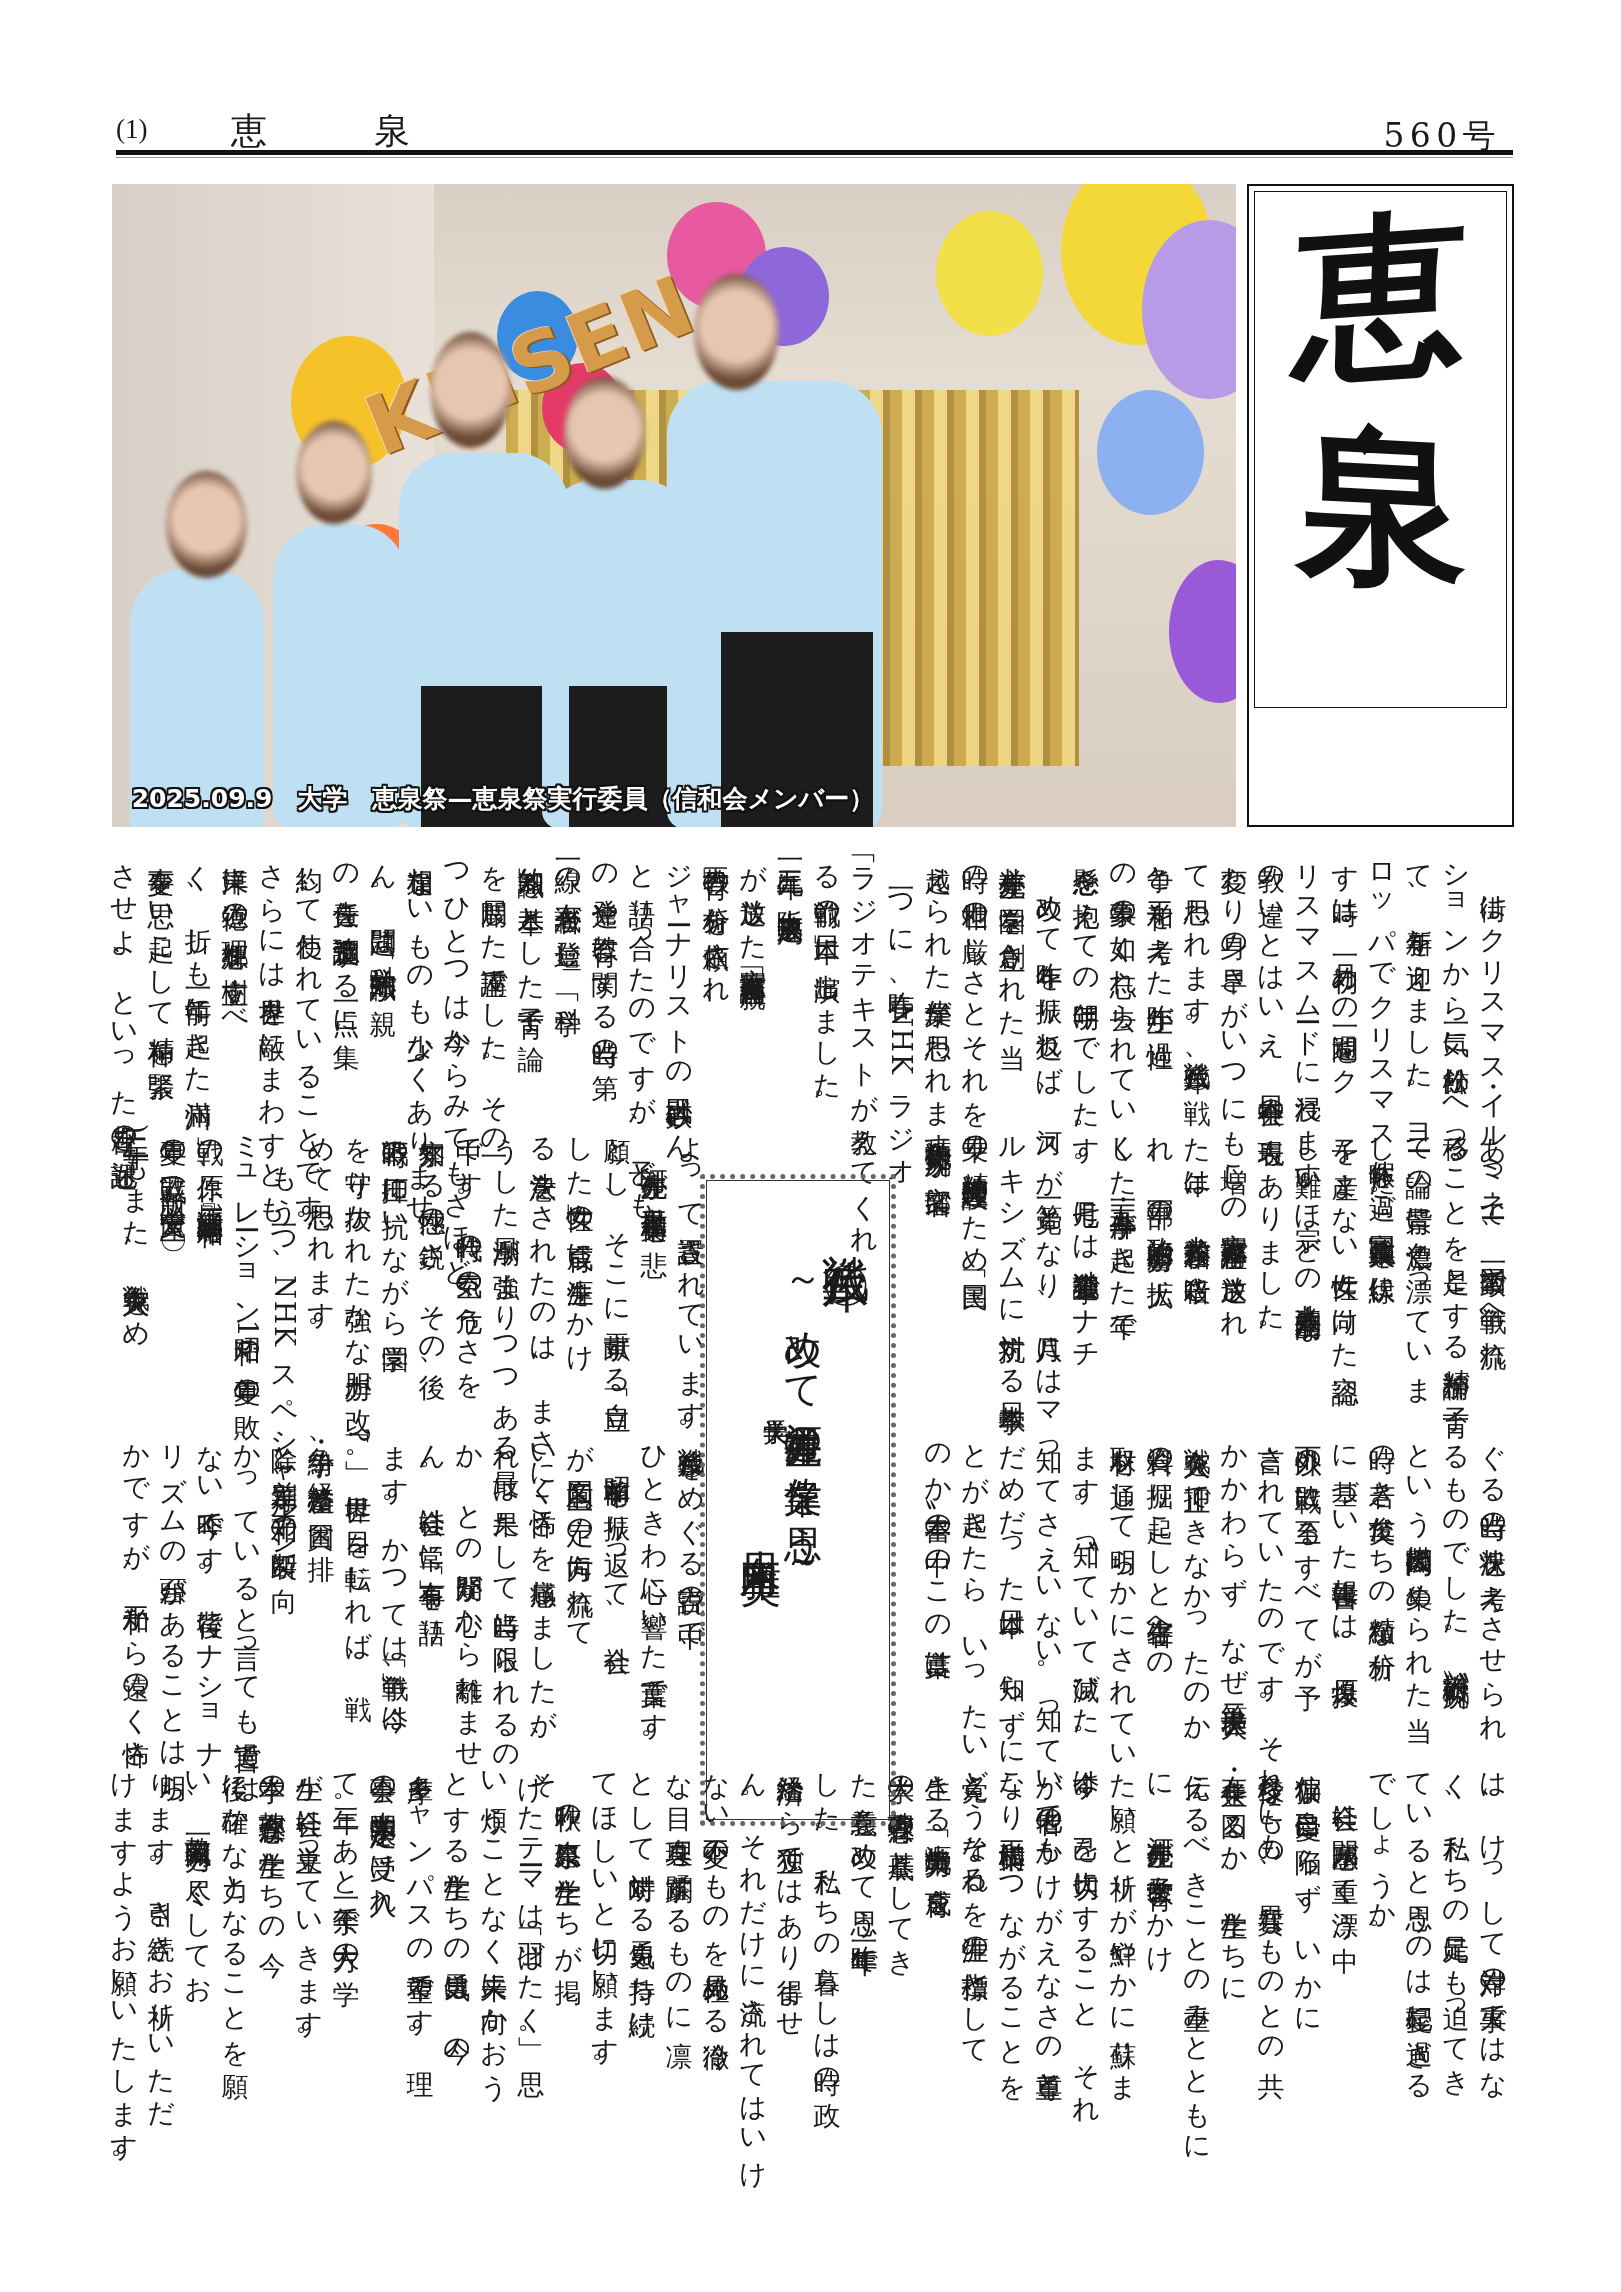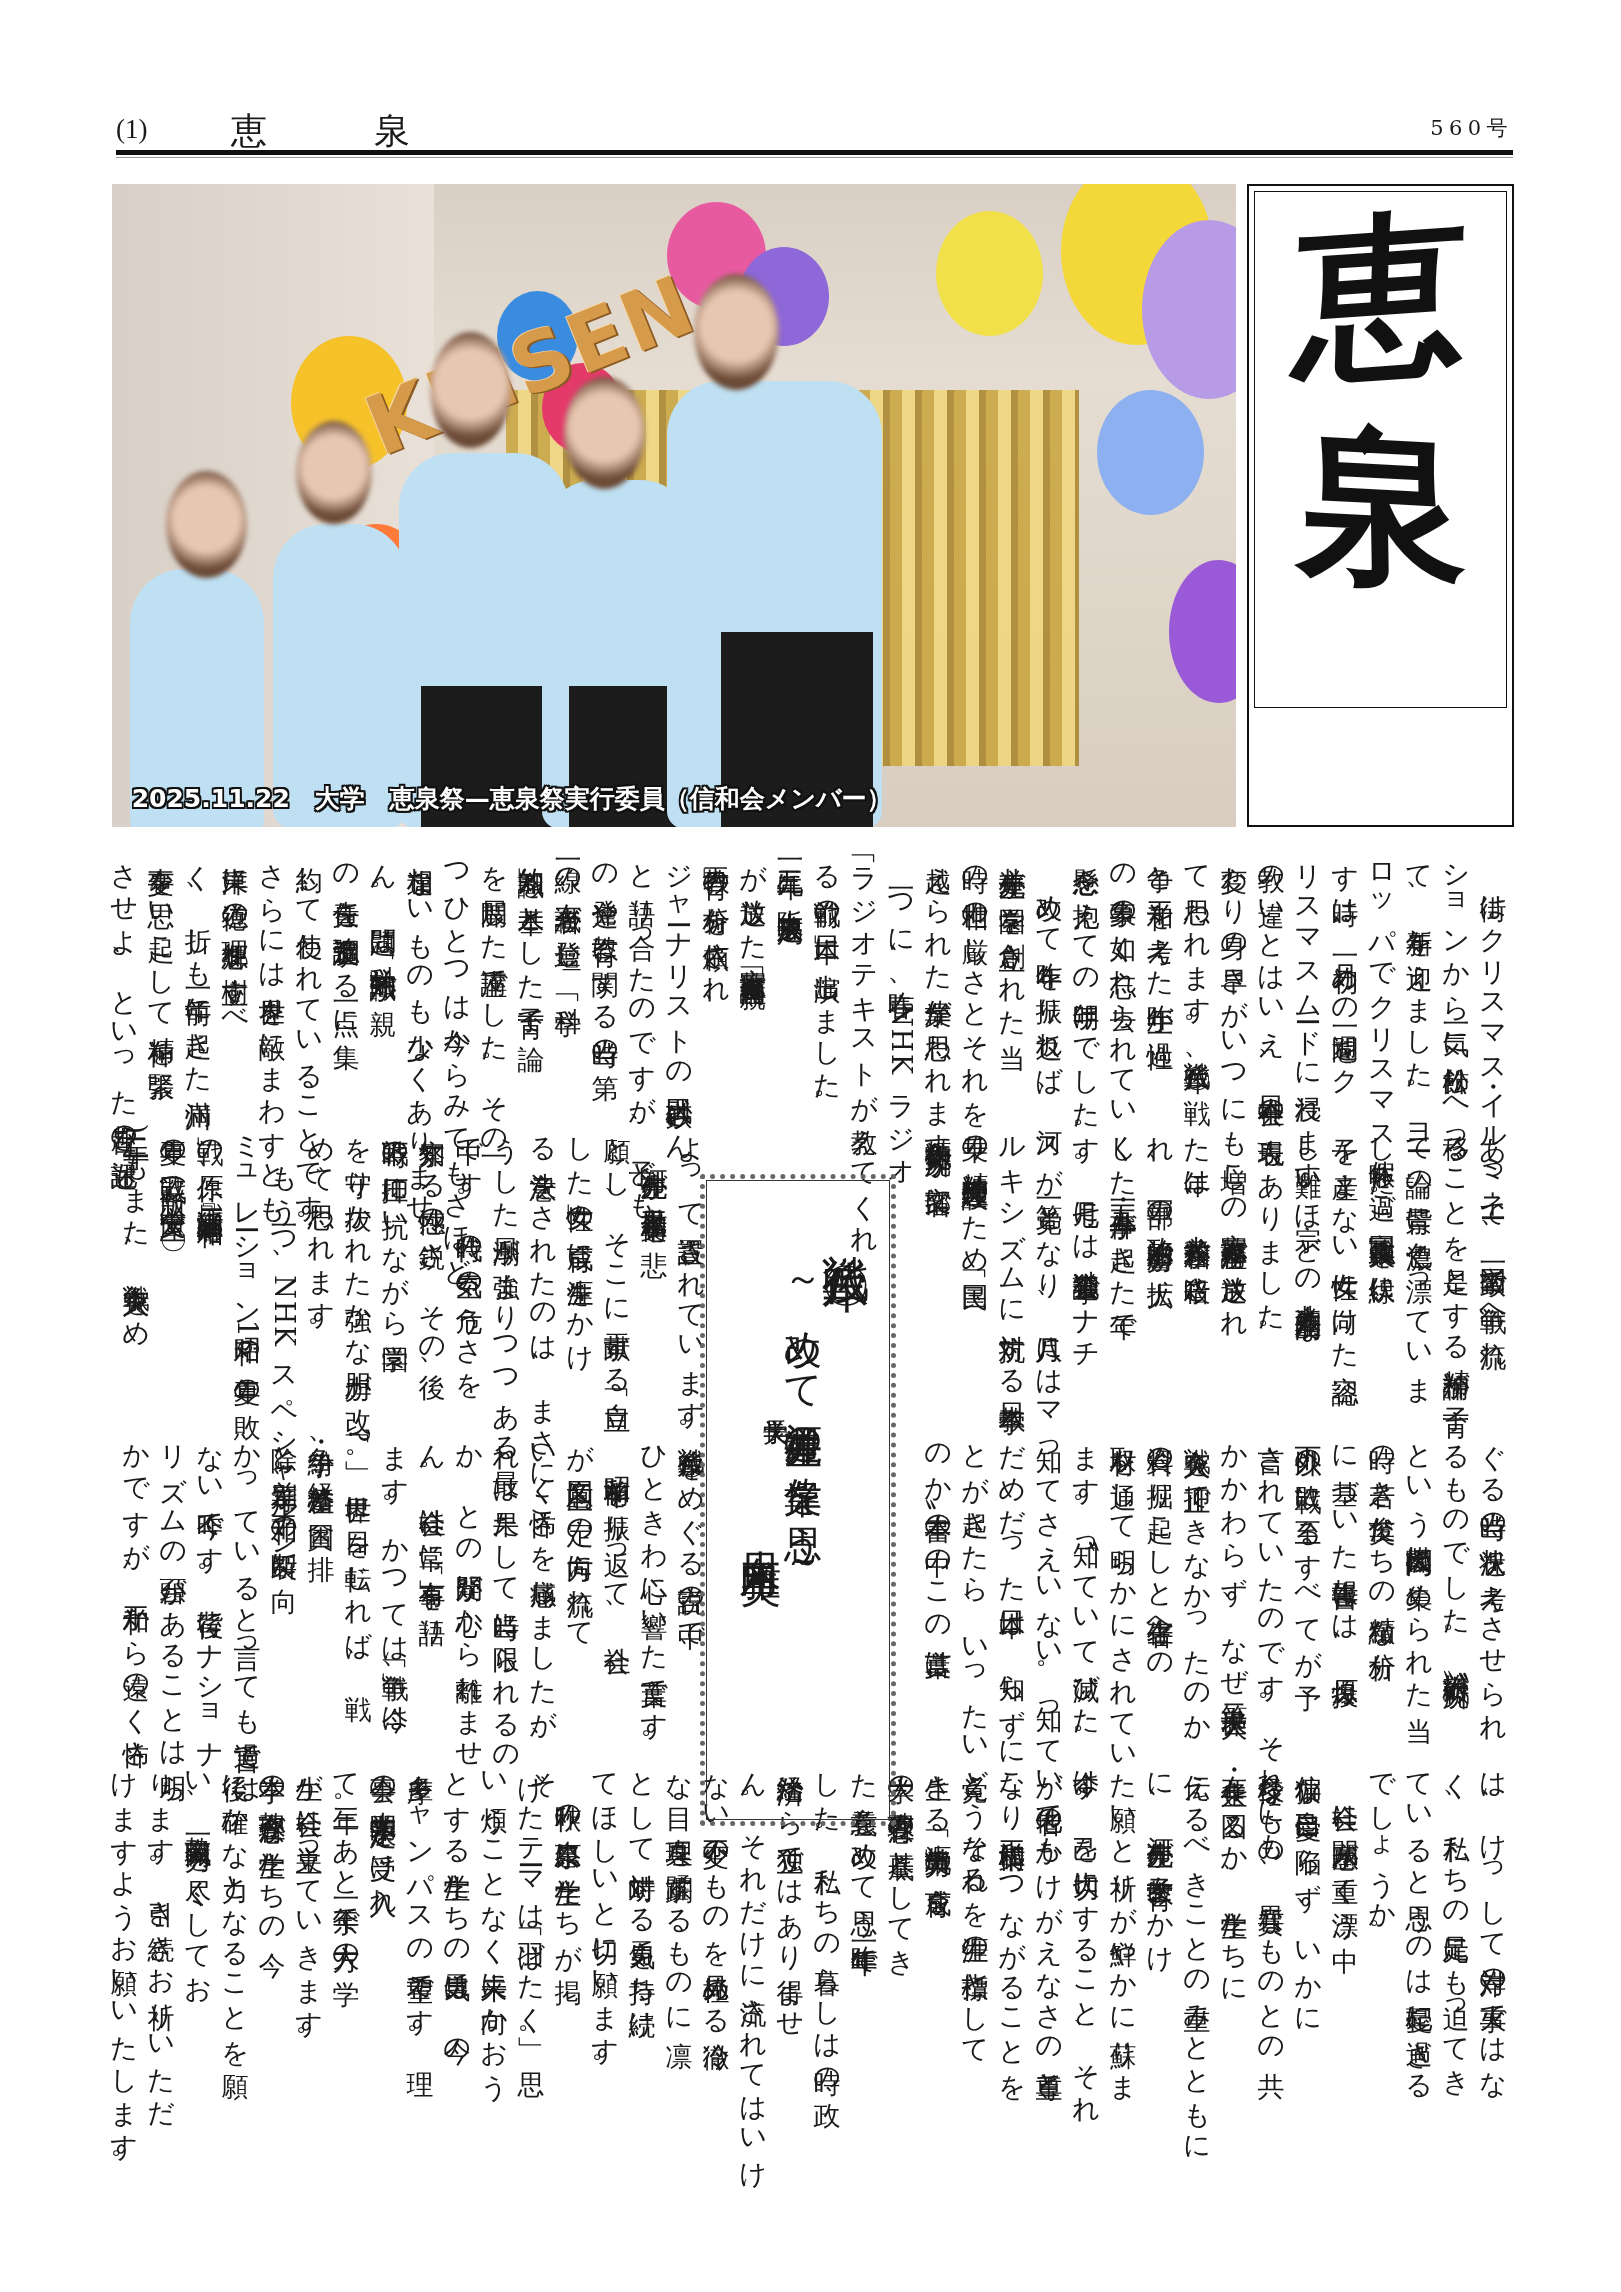--- a/index.html
+++ b/index.html
@@ -1,20 +1,20 @@
 <!DOCTYPE html>
 <html style="font-size:14.3px"><head>
 <meta charset="utf-8">
 <style>
   html,body{margin:0;padding:0;background:#fff;}
   body{width:1621px;height:2293px;position:relative;overflow:hidden;font-family:"DejaVu Serif","Liberation Serif",serif;color:#1a1a1a;}
   .header{position:absolute;left:116px;top:107px;width:1397px;height:43px;}
   .hdr-page{position:absolute;left:0;top:7.2px;font-size:27px;font-family:"Liberation Serif",serif;}
   .hdr-title{position:absolute;left:8px;right:0;top:0;text-align:left;font-size:36px;letter-spacing:107px;padding-left:107px;}
-  .hdr-issue{position:absolute;right:0;top:7.2px;font-size:21px;letter-spacing:5.4px;}
+  .hdr-issue{position:absolute;right:12px;top:7.2px;font-size:33px;letter-spacing:5.4px;}
   .rule{position:absolute;left:116px;top:150px;width:1397px;height:4.5px;background:#111;}
   .rule2{position:absolute;left:116px;top:157px;width:1397px;height:0.9px;background:#999;}
 
   .photo{position:absolute;left:112px;top:184px;width:1124px;height:643px;overflow:hidden;
     background:linear-gradient(180deg,#d9cfc4 0%,#e6ddd2 30%,#d8cdc0 100%);}
   .photo .wall{position:absolute;left:0;top:0;width:322px;height:643px;background:linear-gradient(90deg,#d8cfc6,#e9e1d8);}
   .photo .balloon{position:absolute;border-radius:50%;}
   .photo .gold{position:absolute;left:394px;top:206px;width:573px;height:376px;background:repeating-linear-gradient(90deg,#c9a43a 0 12.5px,#f0d67a 12.5px 25px,#a88428 25px 32px);opacity:.85;}
   .photo .keisen{position:absolute;left:246px;top:134px;font-family:"DejaVu Sans",sans-serif;font-weight:bold;font-size:82px;color:#d59a4a;transform:rotate(-22deg);letter-spacing:1.8px;text-shadow:1.8px 1.8px 0 #8b5a22,-0.9px -0.9px 0 #f6d5a2;}
   .photo .person{position:absolute;background:#bfe0f2;border-radius:54px 54px 18px 18px;}
@@ -80,21 +80,21 @@
   <div class="person" style="left:287px;top:269px;width:170px;height:376px;"></div>
   <div class="head" style="left:318px;top:148px;width:81px;height:116px;"></div>
   <div class="skirt" style="left:309px;top:502px;width:134px;height:143px;"></div>
   <div class="person" style="left:430px;top:296px;width:152px;height:349px;"></div>
   <div class="head" style="left:452px;top:193px;width:81px;height:112px;"></div>
   <div class="skirt" style="left:457px;top:502px;width:116px;height:143px;"></div>
   <div class="person" style="left:555px;top:197px;width:215px;height:448px;"></div>
   <div class="head" style="left:582px;top:90px;width:85px;height:116px;"></div>
   <div class="skirt" style="left:609px;top:448px;width:152px;height:197px;"></div>
 
-  <div class="caption">2025.11.22　大学　恵泉祭—恵泉祭実行委員（信和会メンバー）</div>
+  <div class="caption">2025.09.9　大学　恵泉祭—恵泉祭実行委員（信和会メンバー）</div>
 </div>
 
 <div class="masthead">
   <div class="inner">
     <div class="calli c1">恵</div>
     <div class="calli c2">泉</div>
   </div>
 </div>
 
 <div class="tier t1">

